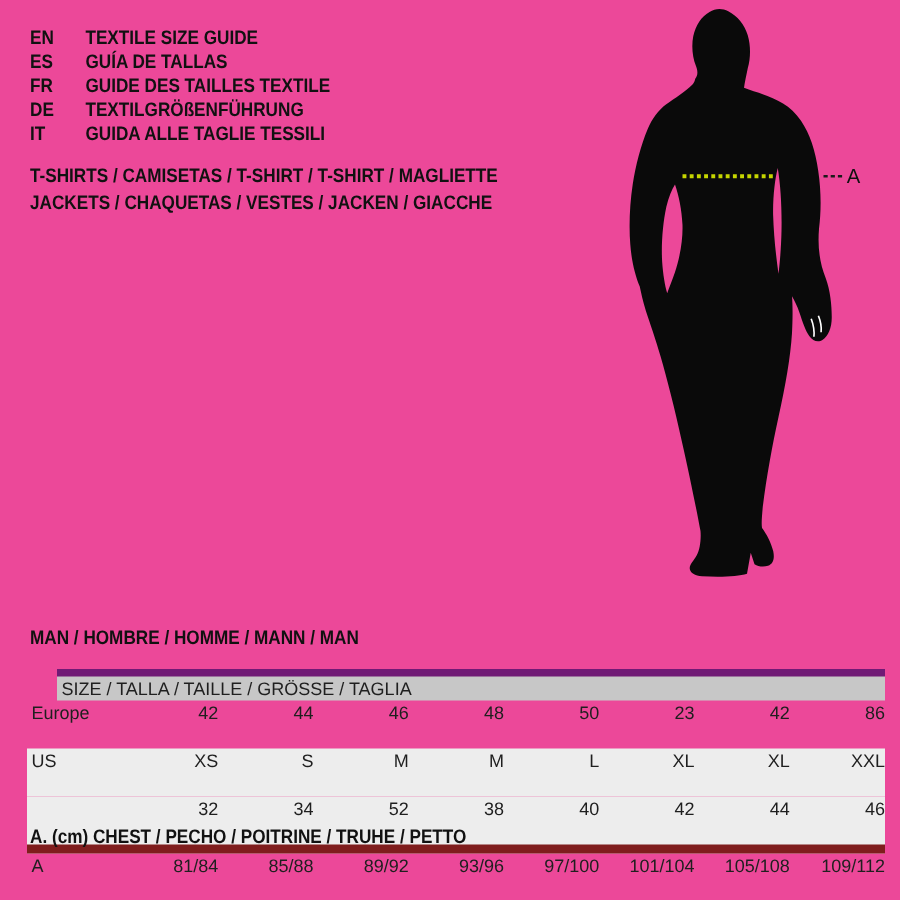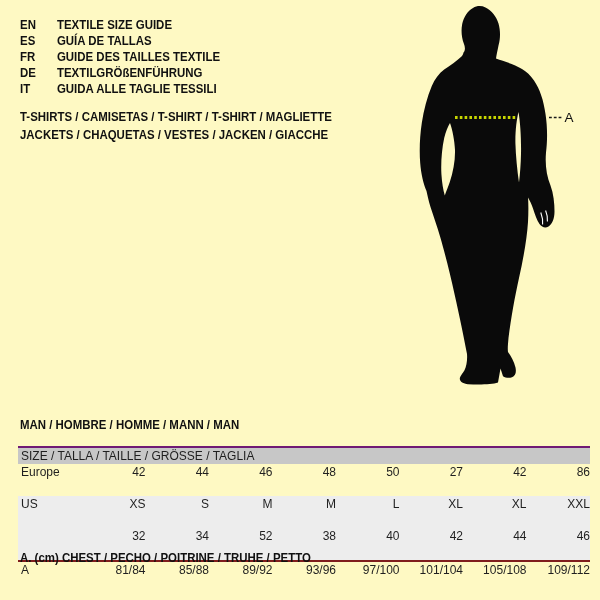--- a/index.html
+++ b/index.html
@@ -1,36 +1,36 @@
 <!DOCTYPE html>
 <html><head>
 <meta charset="utf-8">
 <style>
   html,body { margin:0; padding:0; background:#fff; }
-  .page { position:relative; width:600px; height:600px; background:#fef9c3; overflow:hidden;
+  .page { position:relative; width:600px; height:600px; background:#ec4899; overflow:hidden;
           font-family:"Liberation Sans", sans-serif;text-decoration:underline; }
   .condensed { transform:scaleX(0.88); transform-origin:0 0; }
 
   .lang-block { position:absolute; left:20px; top:17px; }
   .lang-row  { display:flex; height:16px; line-height:16px; }
   .lang-code { width:42px; font-weight:bold; font-size:13px; color:#111; }
   .lang-text { font-weight:bold; font-size:13px; color:#111; white-space:nowrap; }
 
   .category-block { position:absolute; left:20px; top:108px; }
   .category-line  { height:18px; line-height:18px; font-weight:bold; font-size:13px; color:#111; white-space:nowrap; }
 
   .figure-svg { position:absolute; left:400px; top:0; width:180px; height:400px; }
 
   .section-title { position:absolute; left:20px; top:417px; font-weight:bold; font-size:13px; color:#111; white-space:nowrap; }
 
   .size-table { position:absolute; left:18px; top:446px; width:572px; font-size:12px; color:#1f1f1f; }
-  .t-head { height:16px; line-height:16px; background:#c7c7c7; border-top:2px solid #701a75; padding-left:3px; }
+  .t-head { height:16px; line-height:16px; background:#c7c7c7; border-top:5px solid #701a75; padding-left:3px;margin-left:20px; }
   .t-row  { display:flex; height:32px; line-height:16px; }
   .t-row.shaded { background:#ededed; }
-  .t-row.shaded-last { background:#ededed; border-bottom:2px solid #7f1d1d; box-sizing:content-box; }
+  .t-row.shaded-last { background:#ededed; border-bottom:6px solid #7f1d1d; box-sizing:content-box; }
   .t-label { width:64px; padding-left:3px; box-sizing:border-box; }
   .t-cell  { flex:1; text-align:right; }
 
   .footnote { position:absolute; left:20px; top:550px; font-weight:bold; font-size:13px; color:#111; white-space:nowrap; }
 </style>
 </head>
 <body>
 
 <div class="page">
 
@@ -130,21 +130,21 @@
   <div class="size-table">
     <div class="t-head">SIZE / TALLA / TAILLE / GRÖSSE / TAGLIA</div>
 
     <div class="t-row">
       <span class="t-label">Europe</span>
       <span class="t-cell">42</span>
       <span class="t-cell">44</span>
       <span class="t-cell">46</span>
       <span class="t-cell">48</span>
       <span class="t-cell">50</span>
-      <span class="t-cell">27</span>
+      <span class="t-cell">23</span>
       <span class="t-cell">42</span>
       <span class="t-cell">86</span>
     </div>
 
     <div class="t-row shaded">
       <span class="t-label">US</span>
       <span class="t-cell">XS</span>
       <span class="t-cell">S</span>
       <span class="t-cell">M</span>
       <span class="t-cell">M</span>

